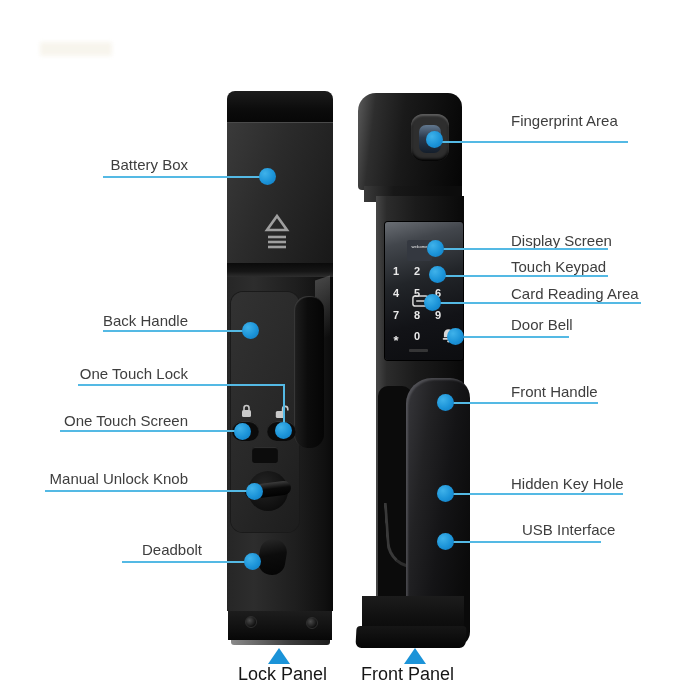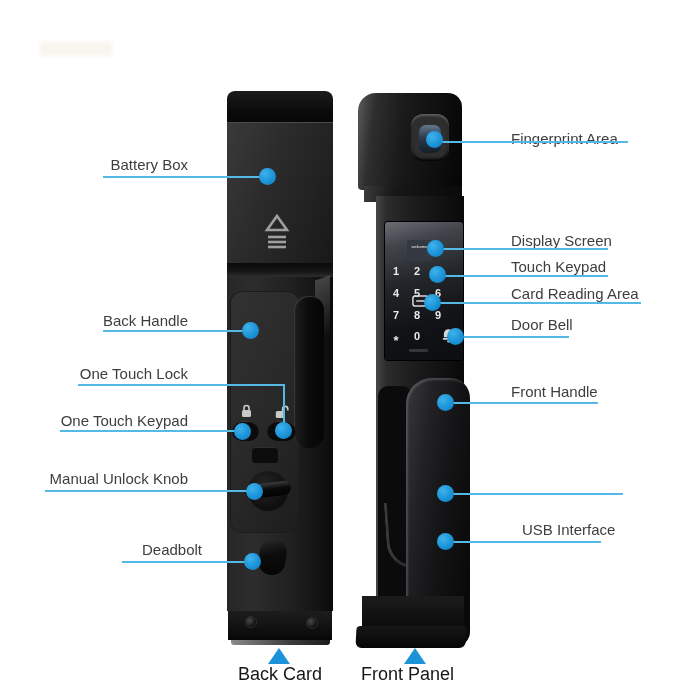--- a/index.html
+++ b/index.html
@@ -170,33 +170,33 @@
 
   <div class="abs lbl right-align" style="left:30px;top:311px;width:158px;">Back Handle</div>
   <div class="abs lineH" style="left:103px;top:330px;width:147px;"></div>
   <div class="abs dot" style="left:242px;top:322px;"></div>
 
   <div class="abs lbl right-align" style="left:30px;top:364px;width:158px;">One Touch Lock</div>
   <div class="abs lineH" style="left:78px;top:384px;width:207px;"></div>
   <div class="abs lineV" style="left:283px;top:384px;height:46px;"></div>
   <div class="abs dot" style="left:275px;top:422px;"></div>
 
-  <div class="abs lbl right-align" style="left:30px;top:411px;width:158px;">One Touch Keypad</div>
+  <div class="abs lbl right-align" style="left:30px;top:411px;width:158px;">One Touch Screen</div>
   <div class="abs lineH" style="left:60px;top:430px;width:182px;"></div>
   <div class="abs dot" style="left:234px;top:423px;"></div>
 
   <div class="abs lbl right-align" style="left:20px;top:469px;width:168px;">Manual Unlock Knob</div>
   <div class="abs lineH" style="left:45px;top:490px;width:209px;"></div>
   <div class="abs dot" style="left:246px;top:483px;"></div>
 
   <div class="abs lbl right-align" style="left:44px;top:540px;width:158px;">Deadbolt</div>
   <div class="abs lineH" style="left:122px;top:561px;width:130px;"></div>
   <div class="abs dot" style="left:244px;top:553px;"></div>
 
-  <div class="abs lbl" style="left:511px;top:129px;">Fingerprint Area</div>
+  <div class="abs lbl" style="left:511px;top:111px;">Fingerprint Area</div>
   <div class="abs lineH" style="left:434px;top:141px;width:194px;"></div>
   <div class="abs dot" style="left:426px;top:131px;"></div>
 
   <div class="abs lbl" style="left:511px;top:231px;">Display Screen</div>
   <div class="abs lineH" style="left:435px;top:248px;width:173px;"></div>
   <div class="abs dot" style="left:427px;top:240px;"></div>
 
   <div class="abs lbl" style="left:511px;top:257px;">Touch Keypad</div>
   <div class="abs lineH" style="left:437px;top:275px;width:171px;"></div>
   <div class="abs dot" style="left:429px;top:266px;"></div>
@@ -206,26 +206,27 @@
   <div class="abs dot" style="left:424px;top:294px;"></div>
 
   <div class="abs lbl" style="left:511px;top:315px;">Door Bell</div>
   <div class="abs lineH" style="left:455px;top:336px;width:114px;"></div>
   <div class="abs dot" style="left:447px;top:328px;"></div>
 
   <div class="abs lbl" style="left:511px;top:382px;">Front Handle</div>
   <div class="abs lineH" style="left:445px;top:402px;width:153px;"></div>
   <div class="abs dot" style="left:437px;top:394px;"></div>
 
+  <div class="abs lbl" style="left:511px;top:474px;">Hidden Key Hole</div>
   <div class="abs lineH" style="left:445px;top:493px;width:178px;"></div>
   <div class="abs dot" style="left:437px;top:485px;"></div>
 
   <div class="abs lbl" style="left:522px;top:520px;">USB Interface</div>
   <div class="abs lineH" style="left:445px;top:541px;width:156px;"></div>
   <div class="abs dot" style="left:437px;top:533px;"></div>
 
   <div class="abs tri" style="left:268px;top:648px;"></div>
-  <div class="abs panel-lbl" style="left:238px;top:664px;">Back Card</div>
+  <div class="abs panel-lbl" style="left:238px;top:664px;">Lock Panel</div>
 
   <div class="abs tri" style="left:404px;top:648px;"></div>
   <div class="abs panel-lbl" style="left:361px;top:664px;">Front Panel</div>
 
 </div>
 
 </body></html>

